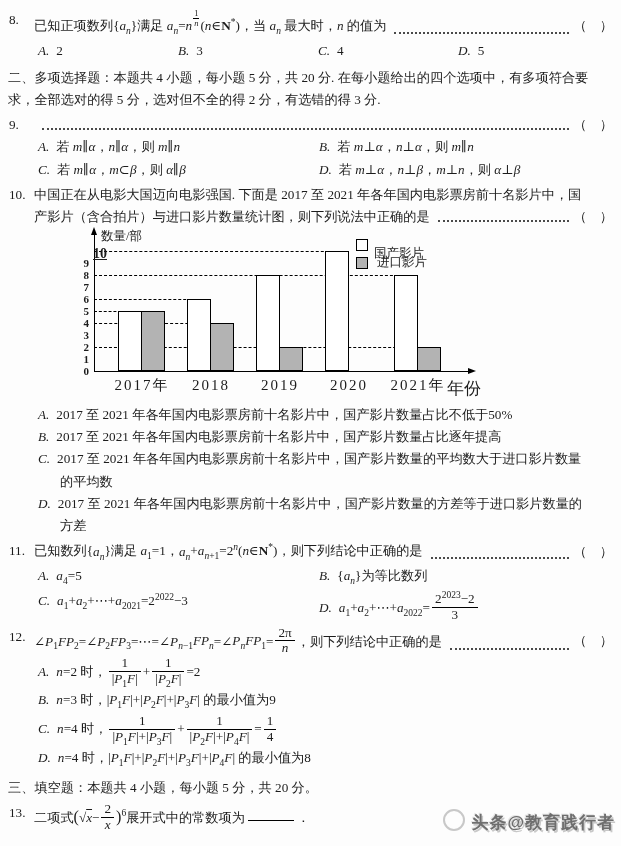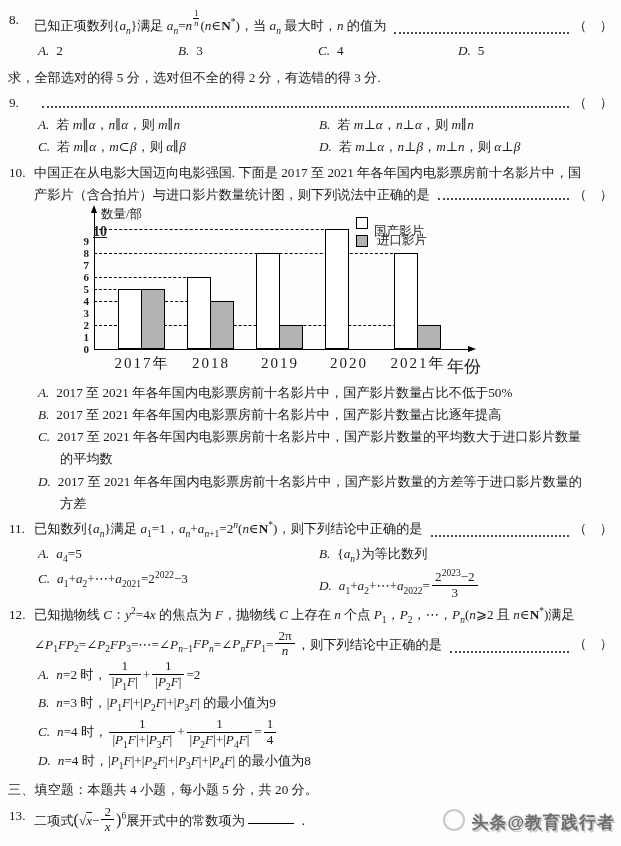--- a/index.html
+++ b/index.html
@@ -64,20 +64,21 @@
       <div class="optrow4">
         <span class="optline"><i class="olabel">A.</i><span>2</span></span>
         <span class="optline"><i class="olabel">B.</i><span>3</span></span>
         <span class="optline"><i class="olabel">C.</i><span>4</span></span>
         <span class="optline"><i class="olabel">D.</i><span>5</span></span>
       </div>
     </div>
   </div>
 
   <div class="section">
+    <div class="secline">二、多项选择题：本题共 4 小题，每小题 5 分，共 20 分. 在每小题给出的四个选项中，有多项符合要</div>
     <div class="secline">求，全部选对的得 5 分，选对但不全的得 2 分，有选错的得 3 分.</div>
   </div>
 
   <div class="q">
     <span class="qnum">9.</span>
     <div class="qbody">
       <div class="stemline">
         <span class="leader"></span>
         <span class="bracket">（　）</span>
       </div>
@@ -176,21 +177,20 @@
         <span class="optline"><i class="olabel">B.</i><span>{<i>a<sub>n</sub></i>}为等比数列</span></span>
         <span class="optline"><i class="olabel">C.</i><span><i>a</i><sub>1</sub>+<i>a</i><sub>2</sub>+⋯+<i>a</i><sub>2021</sub>=2<sup>2022</sup>−3</span></span>
         <span class="optline"><i class="olabel">D.</i><span><i>a</i><sub>1</sub>+<i>a</i><sub>2</sub>+⋯+<i>a</i><sub>2022</sub>=<span class="frac"><span class="fn">2<sup>2023</sup>−2</span><span class="fd">3</span></span></span></span>
       </div>
     </div>
   </div>
 
   <div class="q">
     <span class="qnum">12.</span>
     <div class="qbody">
-      <div class="secline">已知抛物线 <i>C</i>：<i>y</i><sup>2</sup>=4<i>x</i> 的焦点为 <i>F</i>，抛物线 <i>C</i> 上存在 <i>n</i> 个点 <i>P</i><sub>1</sub>，<i>P</i><sub>2</sub>，⋯，<i>P<sub>n</sub></i>(<i>n</i>⩾2 且 <i>n</i>∈<b>N</b><sup>*</sup>)满足</div>
       <div class="stemline">
         <span class="stemtext">∠<i>P</i><sub>1</sub><i>FP</i><sub>2</sub>=∠<i>P</i><sub>2</sub><i>FP</i><sub>3</sub>=⋯=∠<i>P</i><sub><i>n</i>−1</sub><i>FP<sub>n</sub></i>=∠<i>P<sub>n</sub>FP</i><sub>1</sub>=<span class="frac"><span class="fn">2π</span><span class="fd"><i>n</i></span></span>，则下列结论中正确的是</span>
         <span class="leader"></span>
         <span class="bracket">（　）</span>
       </div>
       <div class="optp">
           <div class="optline"><i class="olabel">A.</i><span><i>n</i>=2 时，<span class="frac"><span class="fn">1</span><span class="fd">|<i>P</i><sub>1</sub><i>F</i>|</span></span>+<span class="frac"><span class="fn">1</span><span class="fd">|<i>P</i><sub>2</sub><i>F</i>|</span></span>=2</span></div>
         </div>
       <div class="optp">
           <div class="optline"><i class="olabel">B.</i><span><i>n</i>=3 时，|<i>P</i><sub>1</sub><i>F</i>|+|<i>P</i><sub>2</sub><i>F</i>|+|<i>P</i><sub>3</sub><i>F</i>| 的最小值为9</span></div>

